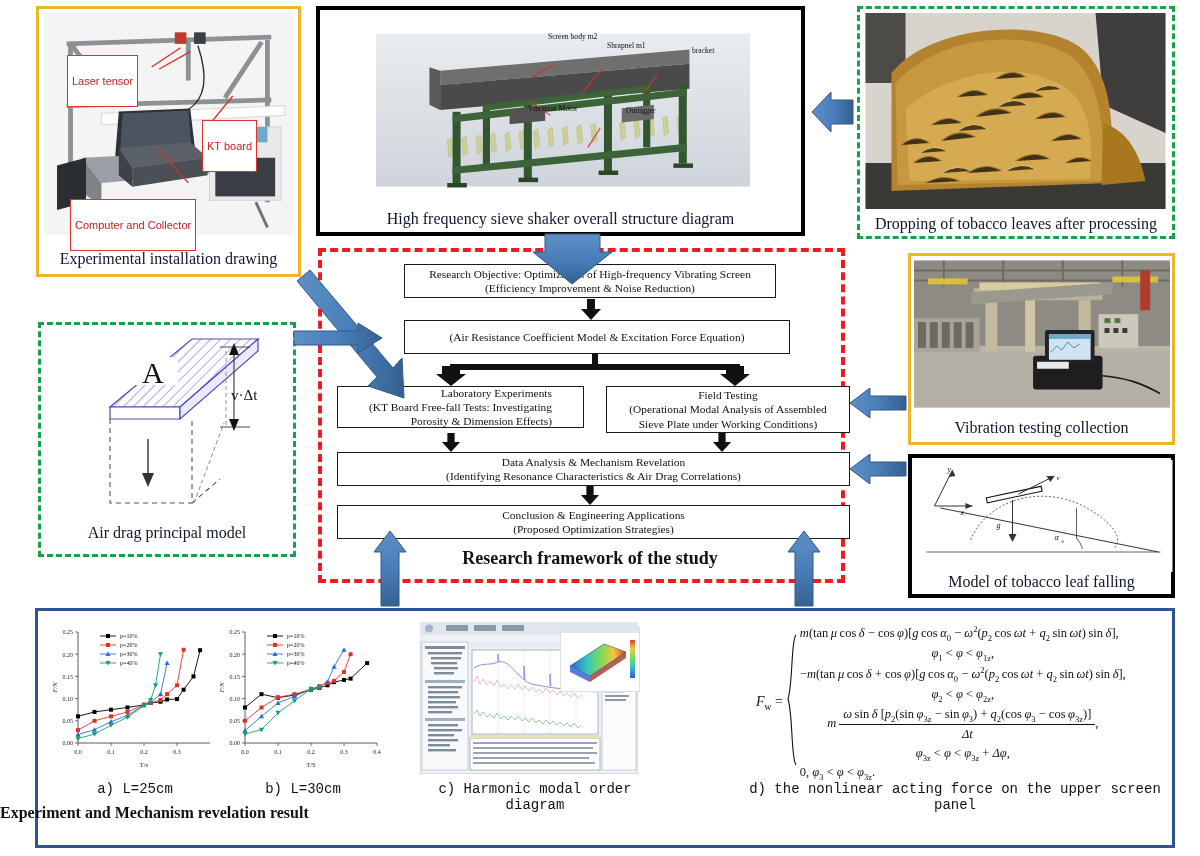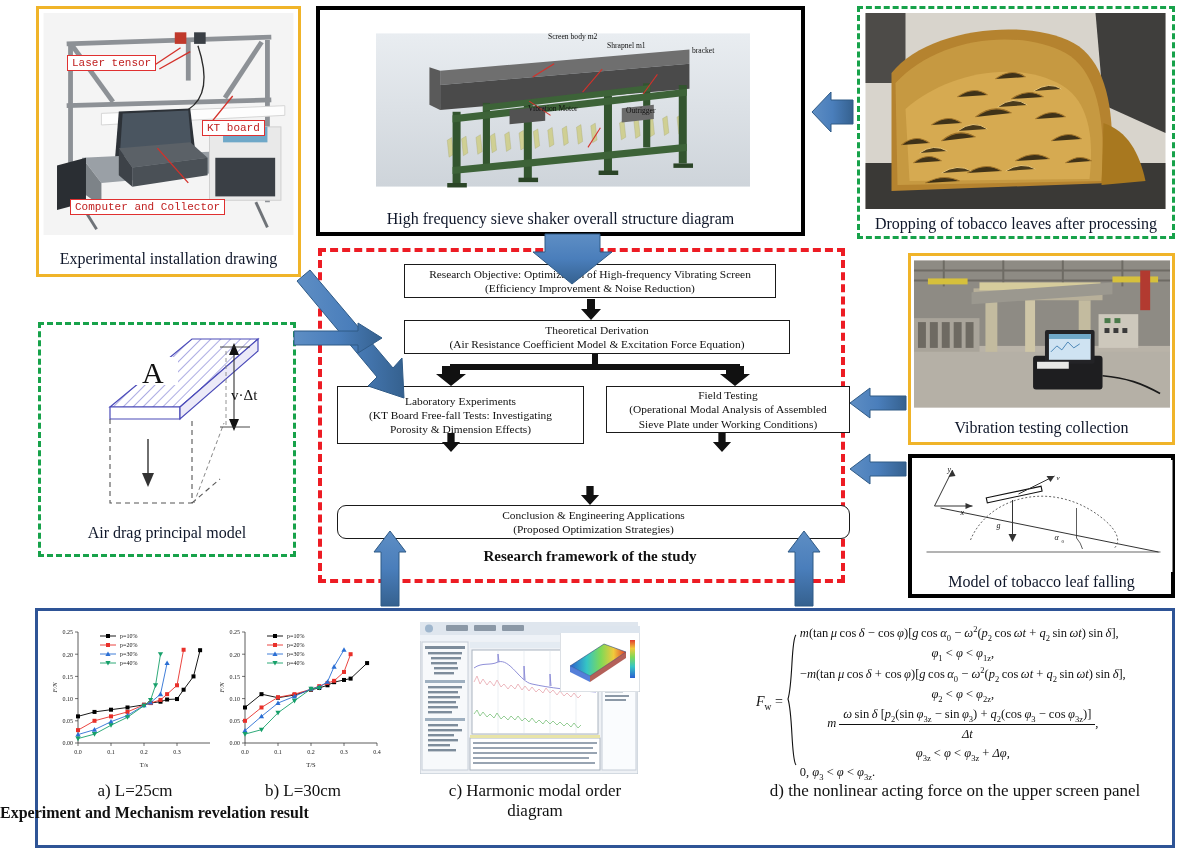--- a/index.html
+++ b/index.html
@@ -30,48 +30,48 @@
     position:absolute;box-sizing:border-box;border:1.6px solid #1a1a1a;
     background:#fff;display:flex;align-items:center;justify-content:center;
     text-align:center;font-size:11.4px;line-height:1.25;padding:2px 6px;
     font-family:"Liberation Serif", serif;
   }
   .fbox span{display:block;}
 
   
   .blk-arrow{position:absolute;}
   .ttl-frame{
-    position:absolute;font-weight:bold;font-size:15px;text-align:center;
+    position:absolute;font-weight:bold;font-size:18px;text-align:center;
     font-family:"Liberation Serif", serif;
   }
 
   
   .chartwrap{position:absolute;}
 
   
   .eqn{
     position:absolute;font-family:"Liberation Serif", serif;
     font-size:12.5px;color:#111;
   }
   .eqrow{white-space:nowrap;line-height:1.45;}
   .eqcond{text-align:center;font-family:Liberation Serif, serif;}
   i.v{font-style:italic;}
   sub{font-size:.68em;}
   sup{font-size:.68em;}
   .frac{display:inline-block;vertical-align:middle;text-align:center;}
   .frac .num{border-bottom:1px solid #111;padding:0 4px;display:block;}
   .frac .den{display:block;padding:0 4px;}
 
-  .botcap{position:absolute;font-size:17px;text-align:center;font-family:Liberation Serif, serif;}
+  .botcap{position:absolute;font-size:14px;text-align:center;font-family:Liberation Mono, monospace;}
   .botttl{position:absolute;font-size:16px;font-weight:bold;width:100%;font-family:"Liberation Serif",serif;}
 
   
   .labelbox{
     position:absolute;border:1px solid #E03030;background:#fff;color:#C02020;
-    font-size:11px;padding:1px 4px;font-family:Liberation Mono, monospace;white-space:nowrap;
+    font-size:11px;padding:19px 4px;font-family:Liberation Sans, sans-serif;white-space:nowrap;
   }
 </style>
 </head>
 <body>
 
 <div class="stage">
 
   <div class="panel frame-yellow" style="left:36px;top:6px;width:265px;height:271px;">
     <svg viewBox="0 0 259 230" style="position:absolute;left:3px;top:4px;width:253px;height:222px;">
       <rect x="0" y="0" width="259" height="230" fill="#f4f4f4"></rect>
@@ -391,33 +391,32 @@
     </span>
   </div>
   <div class="blk-arrow" style="left:580px;top:299px;">
     <svg width="22" height="22" viewBox="0 0 22 22">
         <polygon points="7,0 15,0 15,10 21,10 11,21 1,10 7,10" fill="#111"></polygon>
       </svg>
   </div>
 
   <div class="fbox" style="left:404px;top:320px;width:386px;height:34px;">
     <span>
-      <span>Theoretical Derivation</span>
       <span>(Air Resistance Coefficient Model &amp; Excitation Force Equation)</span>
     </span>
   </div>
 
   <svg style="position:absolute;left:390px;top:354px;width:420px;height:32px;">
     <rect x="202" y="0" width="6" height="12" fill="#111"></rect>
     <rect x="60" y="10" width="290" height="6" fill="#111"></rect>
     <polygon points="52,12 70,12 70,20 76,20 61,32 46,20 52,20" fill="#111"></polygon>
     <polygon points="336,12 354,12 354,20 360,20 345,32 330,20 336,20" fill="#111"></polygon>
   </svg>
 
-  <div class="fbox" style="left:337px;top:386px;width:247px;height:58px;">
+  <div class="fbox" style="left:337px;top:386px;width:247px;height:42px;text-align:right;">
     <span>
       <span>Laboratory Experiments</span>
       <span>(KT Board Free-fall Tests: Investigating</span>
       <span>Porosity &amp; Dimension Effects)</span>
     </span>
   </div>
   <div class="fbox" style="left:606px;top:386px;width:244px;height:47px;">
     <span>
       <span>Field Testing</span>
       <span>(Operational Modal Analysis of Assembled</span>
@@ -429,27 +428,33 @@
     <svg width="20" height="20" viewBox="0 0 22 22">
         <polygon points="7,0 15,0 15,10 21,10 11,21 1,10 7,10" fill="#111"></polygon>
       </svg>
   </div>
   <div class="blk-arrow" style="left:712px;top:433px;">
     <svg width="20" height="20" viewBox="0 0 22 22">
         <polygon points="7,0 15,0 15,10 21,10 11,21 1,10 7,10" fill="#111"></polygon>
       </svg>
   </div>
 
+  <div class="fbox" style="left:337px;top:452px;width:513px;height:34px;">
+    <span>
+      <span>Data Analysis &amp; Mechanism Revelation</span>
+      <span>(Identifying Resonance Characteristics &amp; Air Drag Correlations)</span>
+    </span>
+  </div>
   <div class="blk-arrow" style="left:580px;top:486px;">
     <svg width="20" height="20" viewBox="0 0 22 22">
         <polygon points="7,0 15,0 15,10 21,10 11,21 1,10 7,10" fill="#111"></polygon>
       </svg>
   </div>
 
-  <div class="fbox" style="left:337px;top:505px;width:513px;height:34px;border-radius:9px;">
+  <div class="fbox" style="left:337px;top:505px;width:513px;height:34px;">
     <span>
       <span>Conclusion &amp; Engineering Applications</span>
       <span>(Proposed Optimization Strategies)</span>
     </span>
   </div>
 
   <div class="ttl-frame" style="left:420px;top:548px;width:340px;">Research framework of the study</div>
 
   <div class="panel frame-blue" style="left:35px;top:608px;width:1140px;height:240px;"></div>
 

